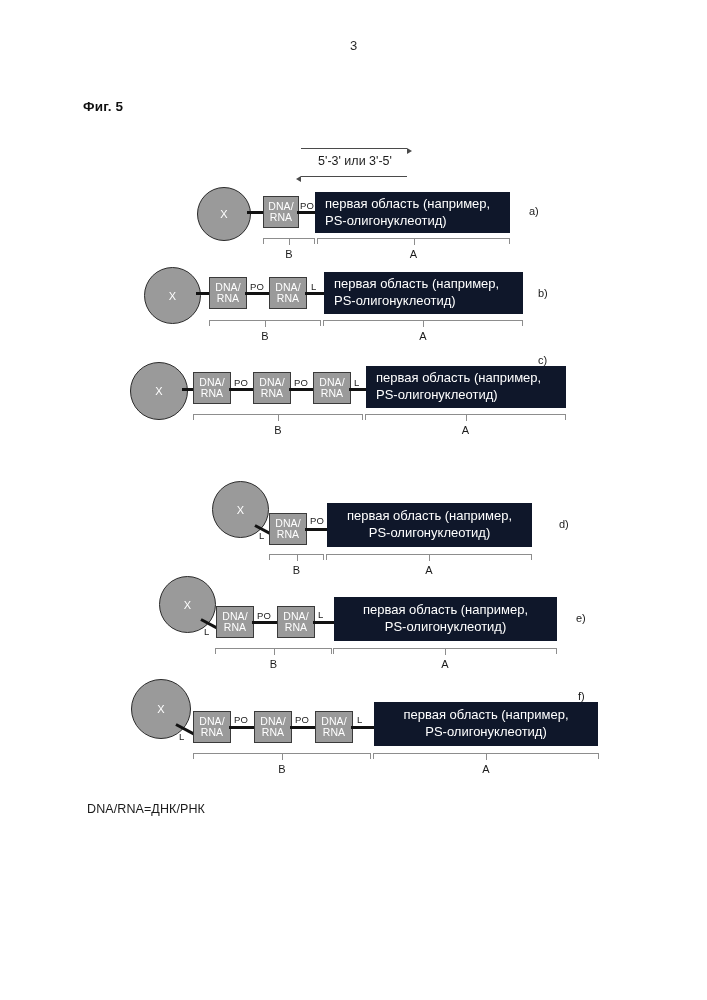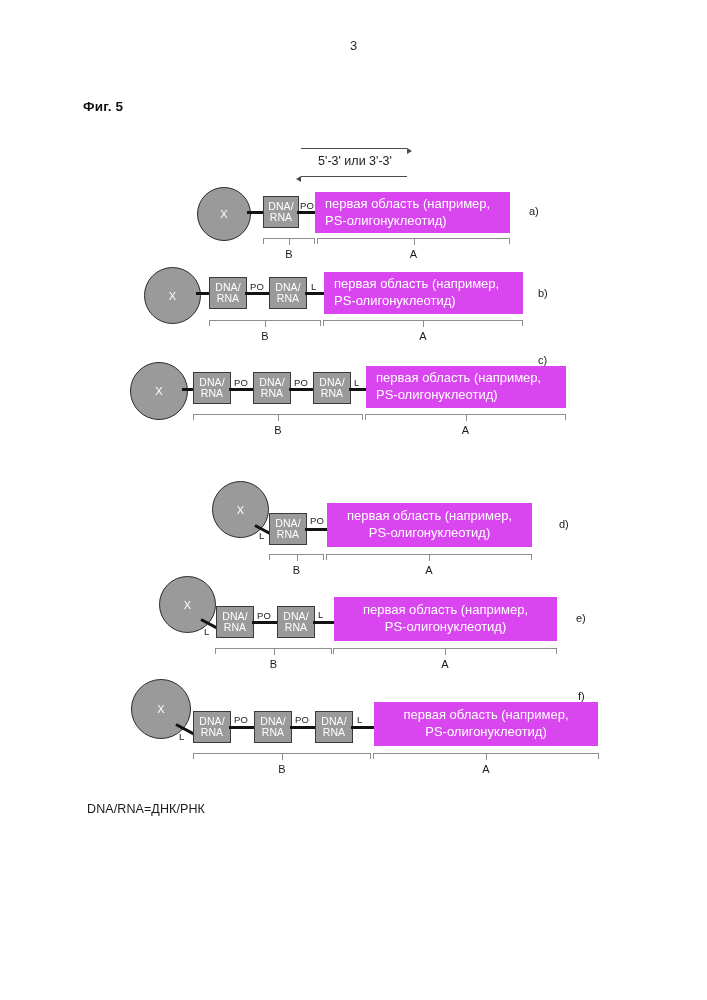--- a/index.html
+++ b/index.html
@@ -104,21 +104,21 @@
     justify-content: center;
     color: #ffffff;
     font-size: 10.5px;
     line-height: 1.08;
     text-align: center;
     letter-spacing: 0.1px;
   }
 
   .blackbox {
     position: absolute;
-    background: #d946ef;
+    background: #0f172a;
     color: #ffffff;
     box-sizing: border-box;
     display: flex;
     flex-direction: column;
     justify-content: center;
     font-size: 13px;
     line-height: 1.28;
     padding: 4px 10px;
   }
   .blackbox.center { align-items: center; text-align: center; }
@@ -178,21 +178,21 @@
 </head>
 <body>
 
 <div class="page-number">3</div>
 <div class="fig-label">Фиг. 5</div>
 
 <div class="direction">
   <div class="arrow-line arrow-top">
     <span class="arrow-head head-right"></span>
   </div>
-  <div class="dir-text">5'-3' или 3'-3'</div>
+  <div class="dir-text">5'-3' или 3'-5'</div>
   <div class="arrow-line arrow-bot">
     <span class="arrow-head head-left"></span>
   </div>
 </div>
 
 <div class="row">
   <div class="circle" style="left:197px; top:187px; width:54px; height:54px;">
     <span>X</span>
   </div>
   <div class="connector" style="left:247px; top:211px; width:18px;"></div>

